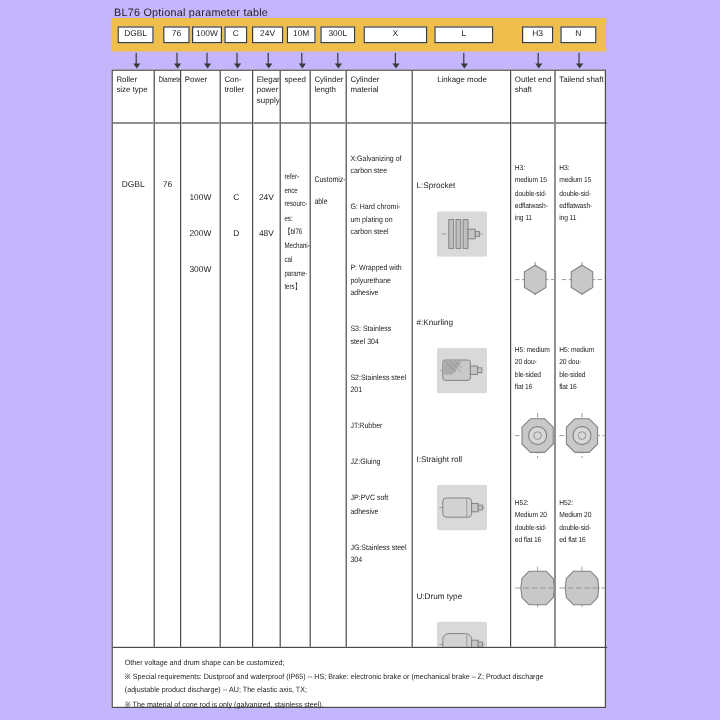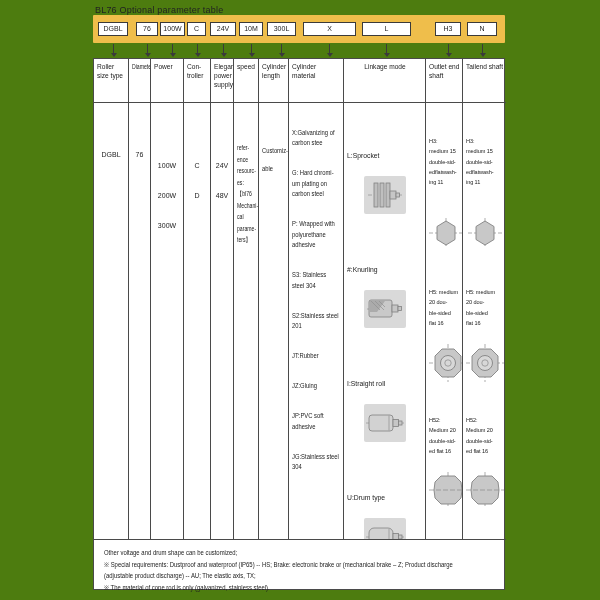--- a/index.html
+++ b/index.html
@@ -1,18 +1,18 @@
 <!DOCTYPE html>
 <html><head>
 <meta charset="utf-8">
 <style>
   * { margin:0; padding:0; box-sizing:border-box; }
   html,body { width:600px; height:600px; background:#ffffff; }
   body { font-family:"Liberation Sans", sans-serif; color:#333; position:relative; }
-  .page { position:absolute; inset:0; background:#4d7c0f; overflow:hidden; }
+  .page { position:absolute; inset:0; background:#c4b5fd; overflow:hidden; }
 
   .title { position:absolute; left:95px; top:5px; font-size:9px; color:#222; letter-spacing:.2px; }
 
   .band { position:absolute; left:93px; top:15px; width:412px; height:28px; background:#EFBE4B; border-radius:1px; }
   .code-box { position:absolute; top:7px; height:14px; background:#fff; border:1px solid #3a3a3a;
               font-size:7px; text-align:center; line-height:12px; color:#222; overflow:hidden; }
 
   .arrow { position:absolute; top:44px; height:10px; width:0; border-left:1px solid #3a3a3a; }
   .arrow:after { content:""; position:absolute; left:-3.5px; top:9px; border:3px solid transparent; border-top:4.5px solid #3a3a3a; }
 

